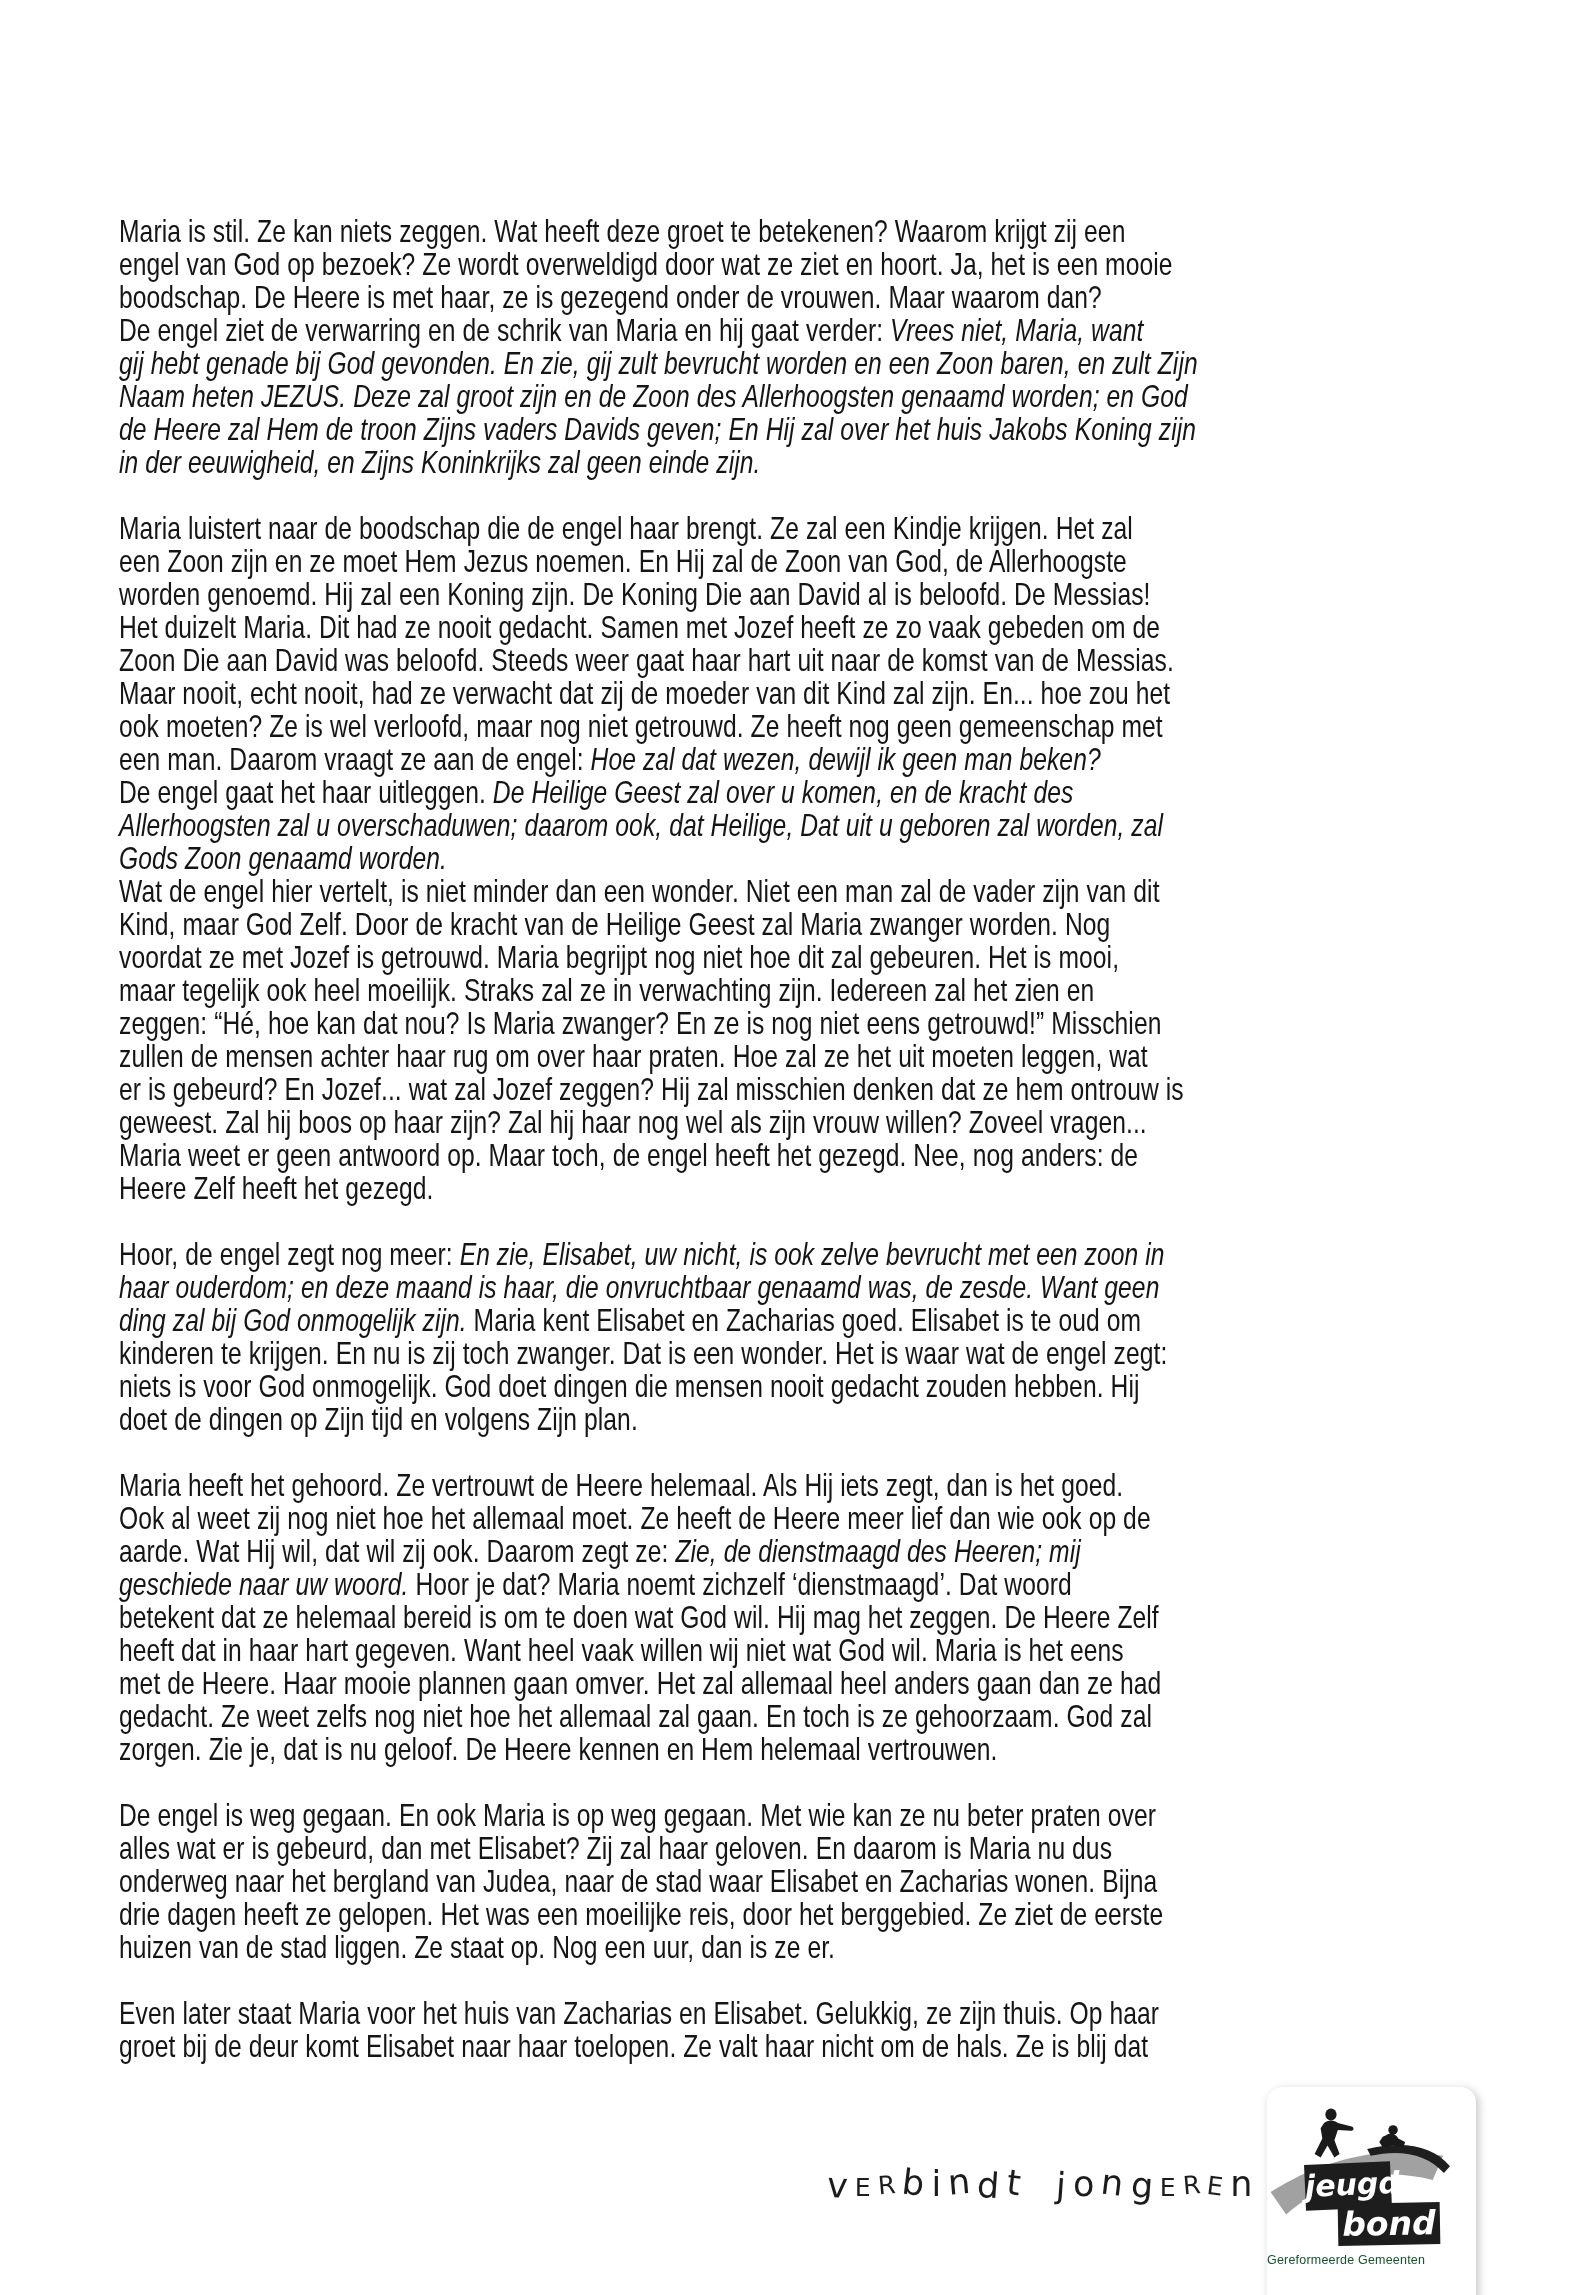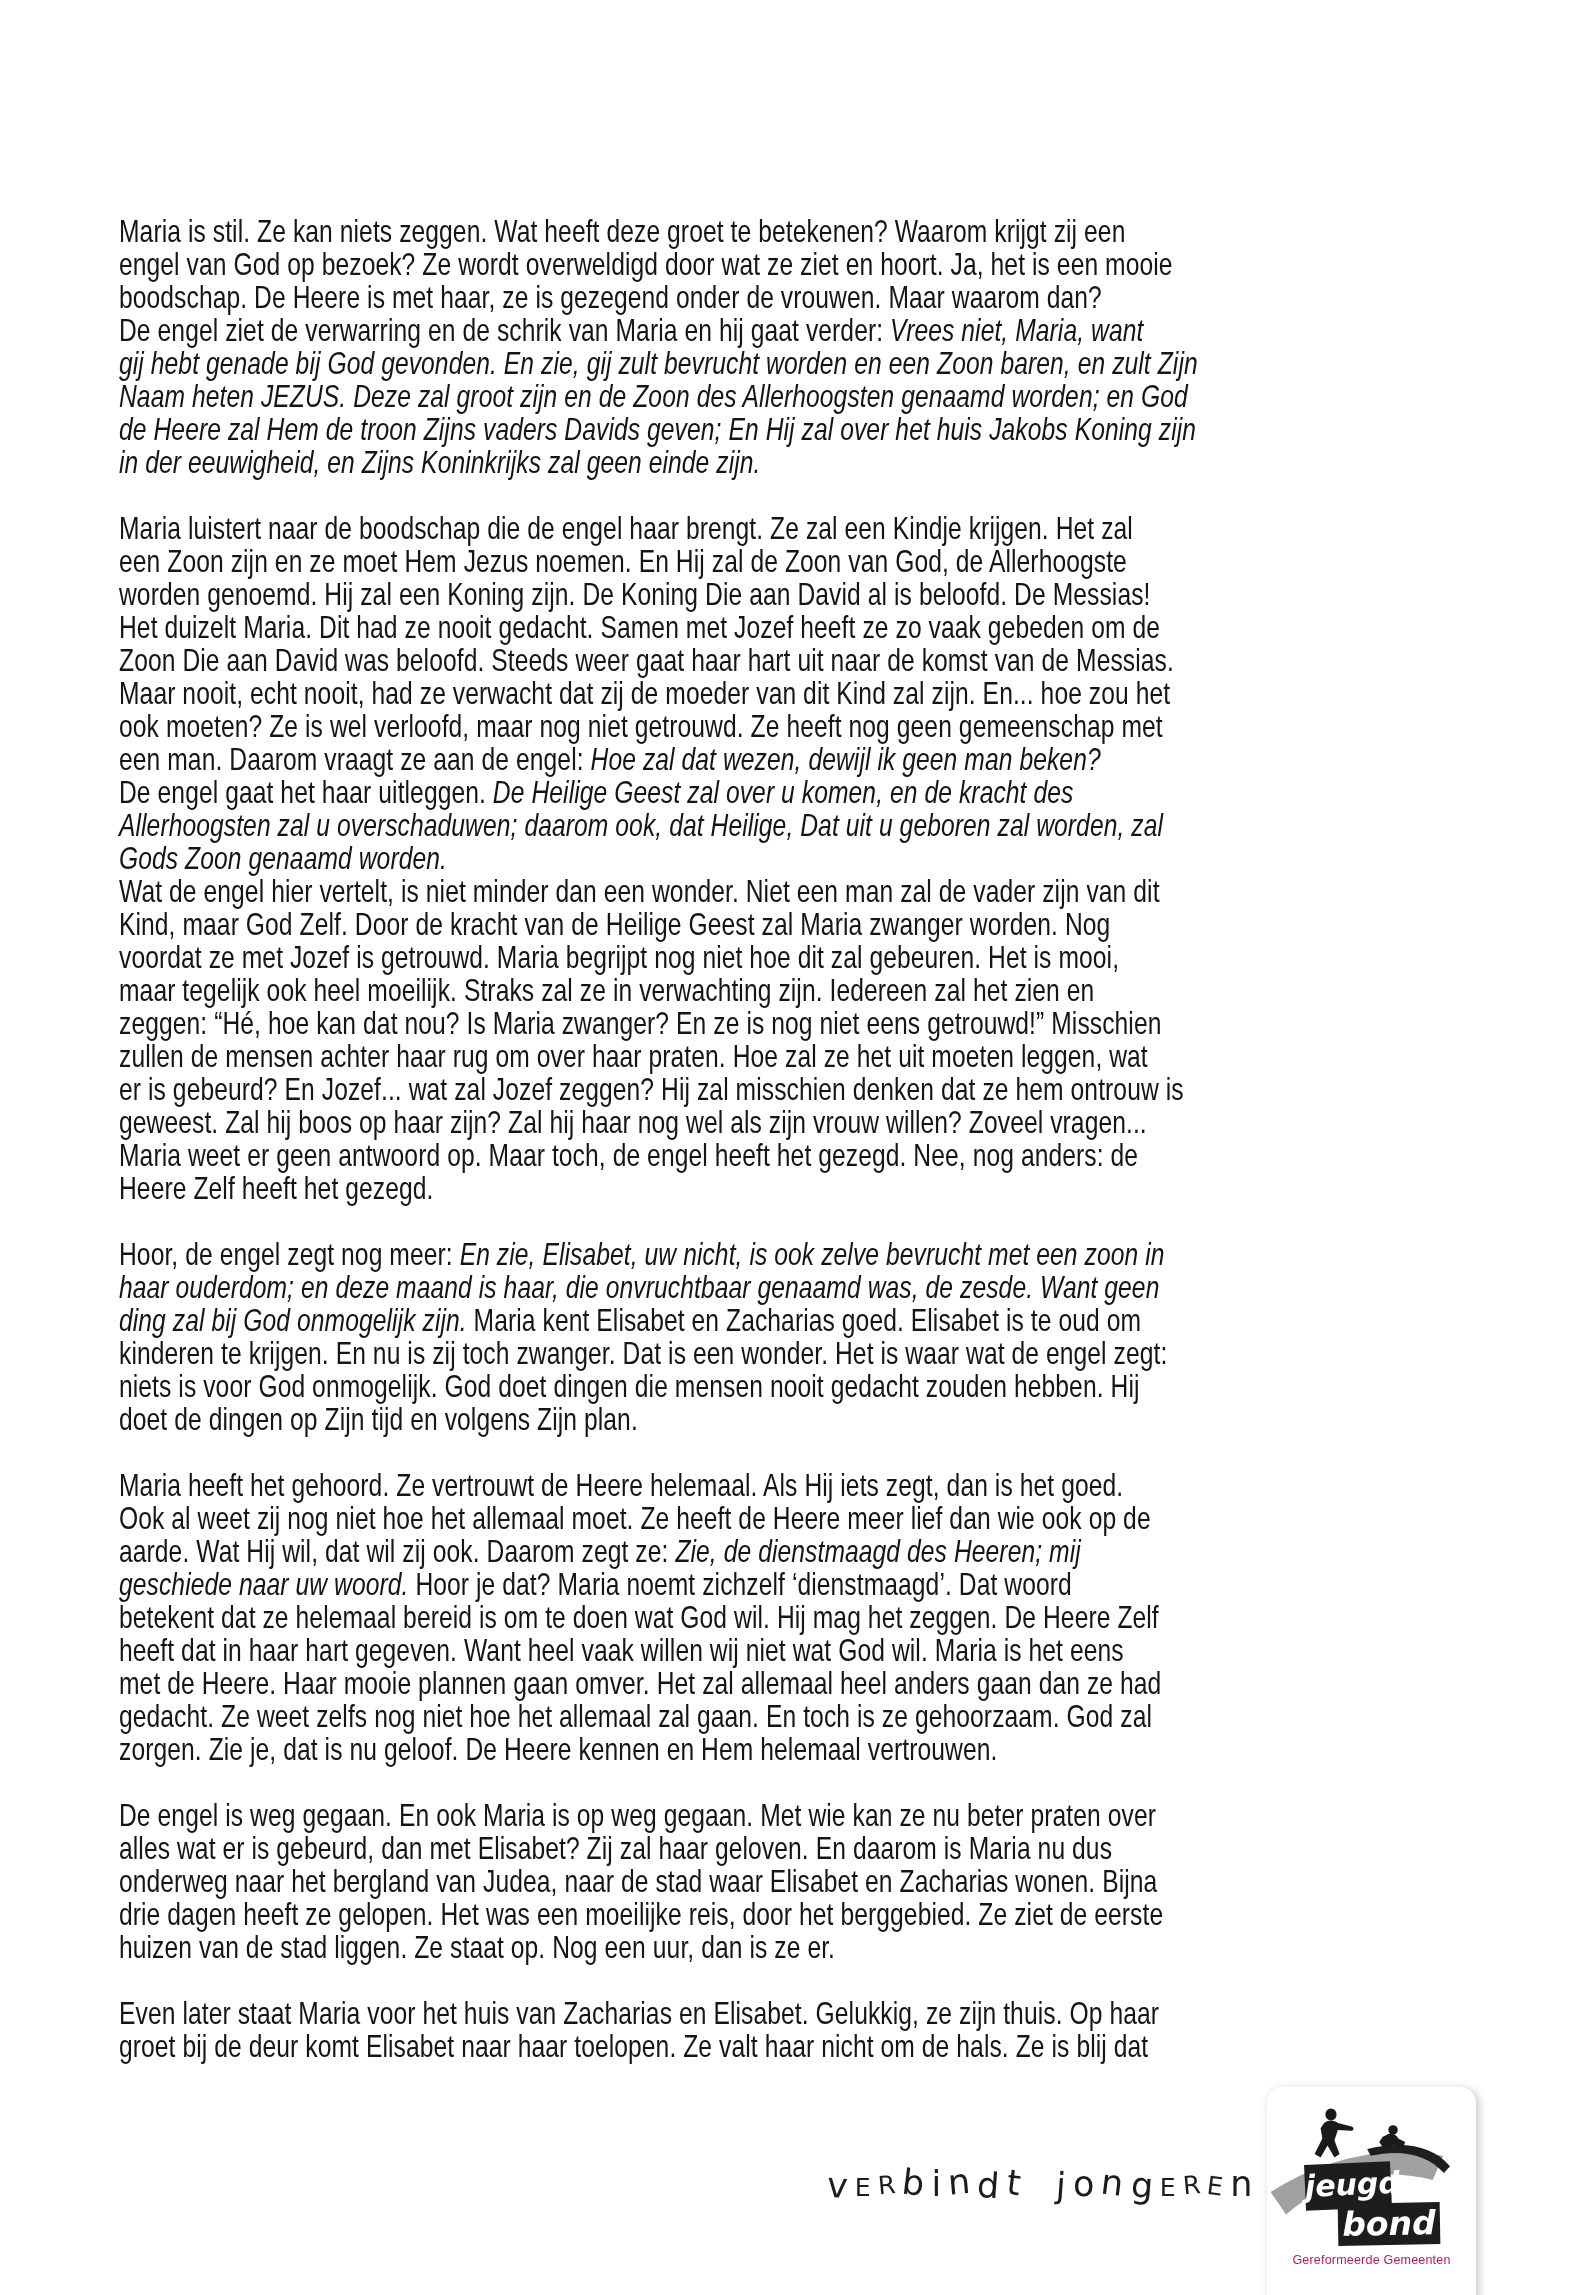--- a/index.html
+++ b/index.html
@@ -71,22 +71,22 @@
     background:#1d1d1d;
     transform:rotate(-1deg);
     color:#fff;
     font-family:"DejaVu Sans", sans-serif;
     font-weight:bold; font-style:italic;
     font-size:33px; line-height:41px;
     text-align:center;
   }
   .logo-subtitle {
     position:absolute; left:0; right:0; top:166px;
-    text-align:center;
-    color:#be185d;
+    text-align:left;
+    color:#14532d;
     font-size:12.5px;
     letter-spacing:0.2px;
   }
 </style>
 </head>
 <body>
 
 <div id="text-body">
     <div class="block">
       <div class="line"><span>Maria is stil. Ze kan niets zeggen. Wat heeft deze groet te betekenen? Waarom krijgt zij een</span></div>

